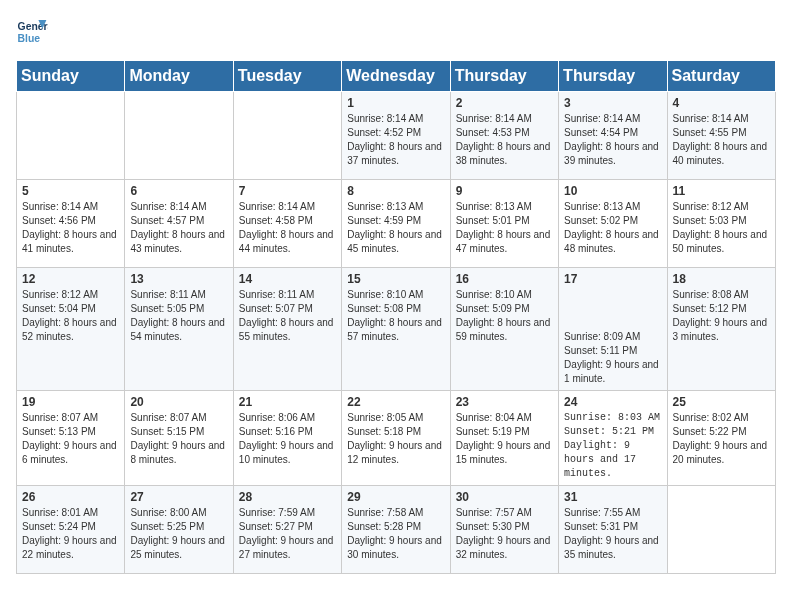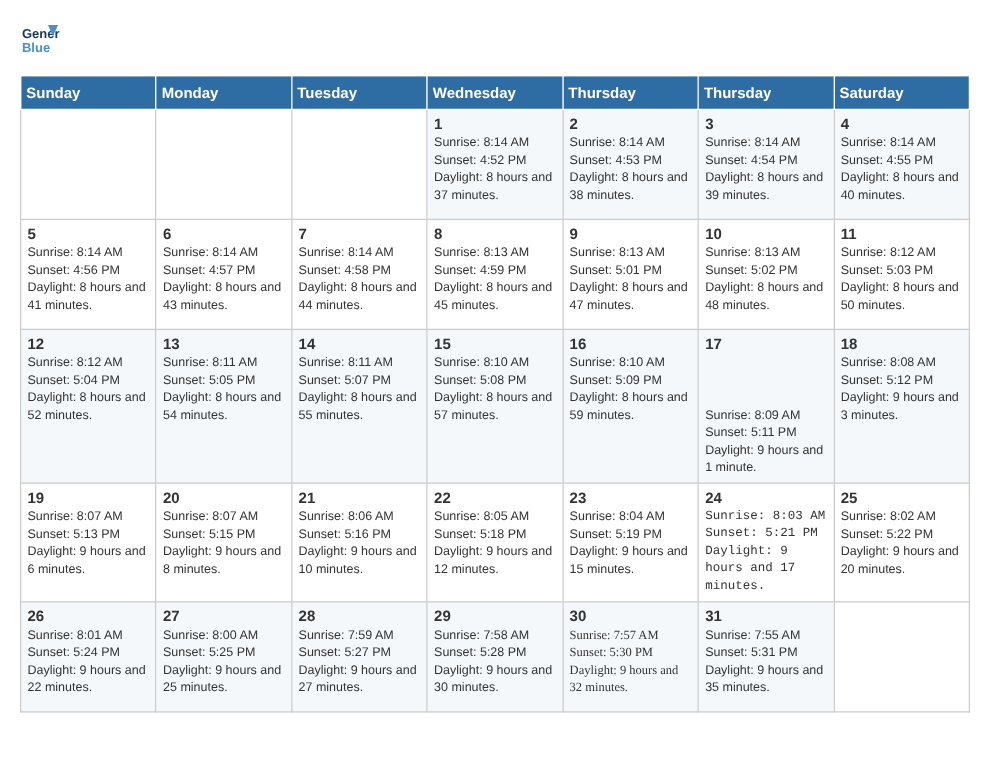--- a/index.html
+++ b/index.html
@@ -38,21 +38,21 @@
       color: #555;
     }
     table {
       width: 100%;
       border-collapse: collapse;
       table-layout: fixed;
     }
     thead th {
       background-color: #2e6da4;
       color: #fff;
-      font-size: 12px;
+      font-size: 16px;
       font-weight: bold;
       padding: 6px 4px;
       border: 1px solid #fff;
       text-align: left;
     }
     tbody td {
       border: 1px solid #ccc;
       vertical-align: top;
       padding: 4px 5px;
       height: 88px;
@@ -291,21 +291,21 @@
 Daylight: 9 hours and 27 minutes.</div>
         </td>
         <td>
           <span class="day-number">29</span>
           <div class="cell-content" style="white-space: pre-line;">Sunrise: 7:58 AM
 Sunset: 5:28 PM
 Daylight: 9 hours and 30 minutes.</div>
         </td>
         <td>
           <span class="day-number">30</span>
-          <div class="cell-content" style="white-space: pre-line; font-family: Liberation Serif, serif;">Sunrise: 7:57 AM
+          <div class="cell-content" style="white-space: pre-line;">Sunrise: 7:57 AM
 Sunset: 5:30 PM
 Daylight: 9 hours and 32 minutes.</div>
         </td>
         <td>
           <span class="day-number">31</span>
           <div class="cell-content" style="white-space: pre-line;">Sunrise: 7:55 AM
 Sunset: 5:31 PM
 Daylight: 9 hours and 35 minutes.</div>
         </td>
         <td class="empty-cell"></td>

